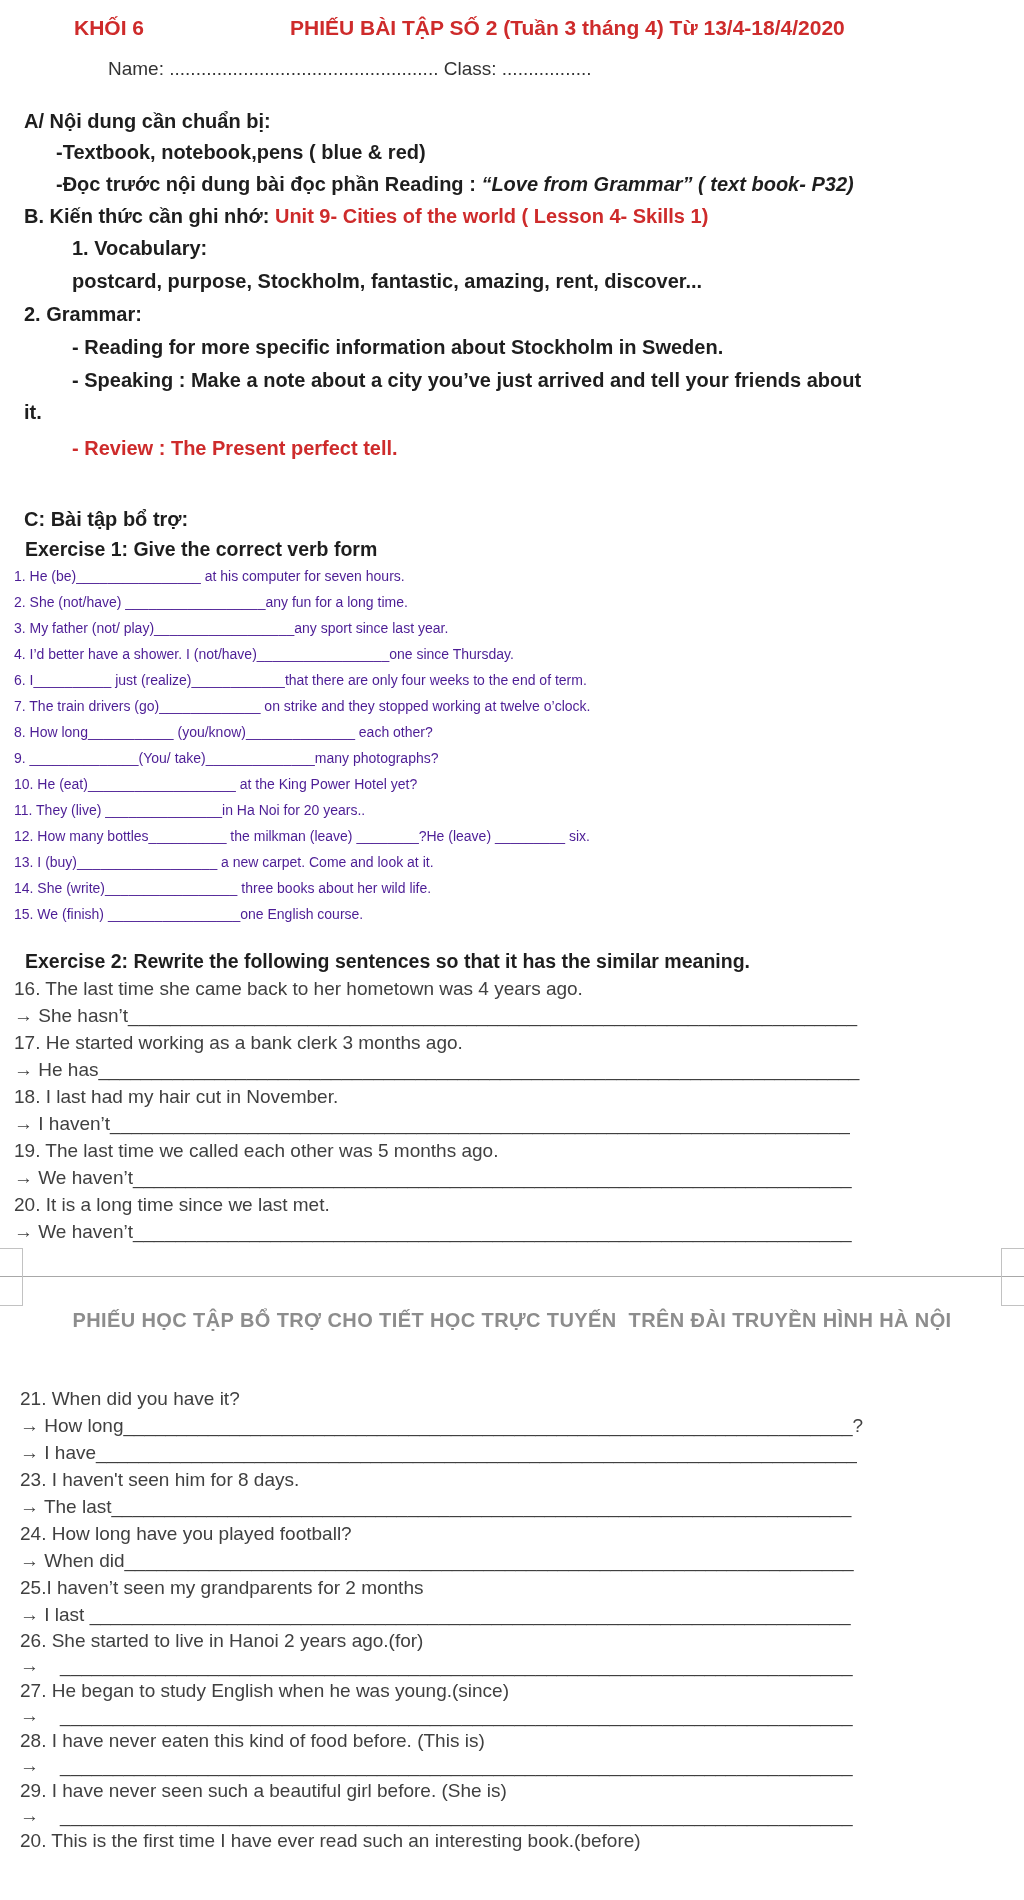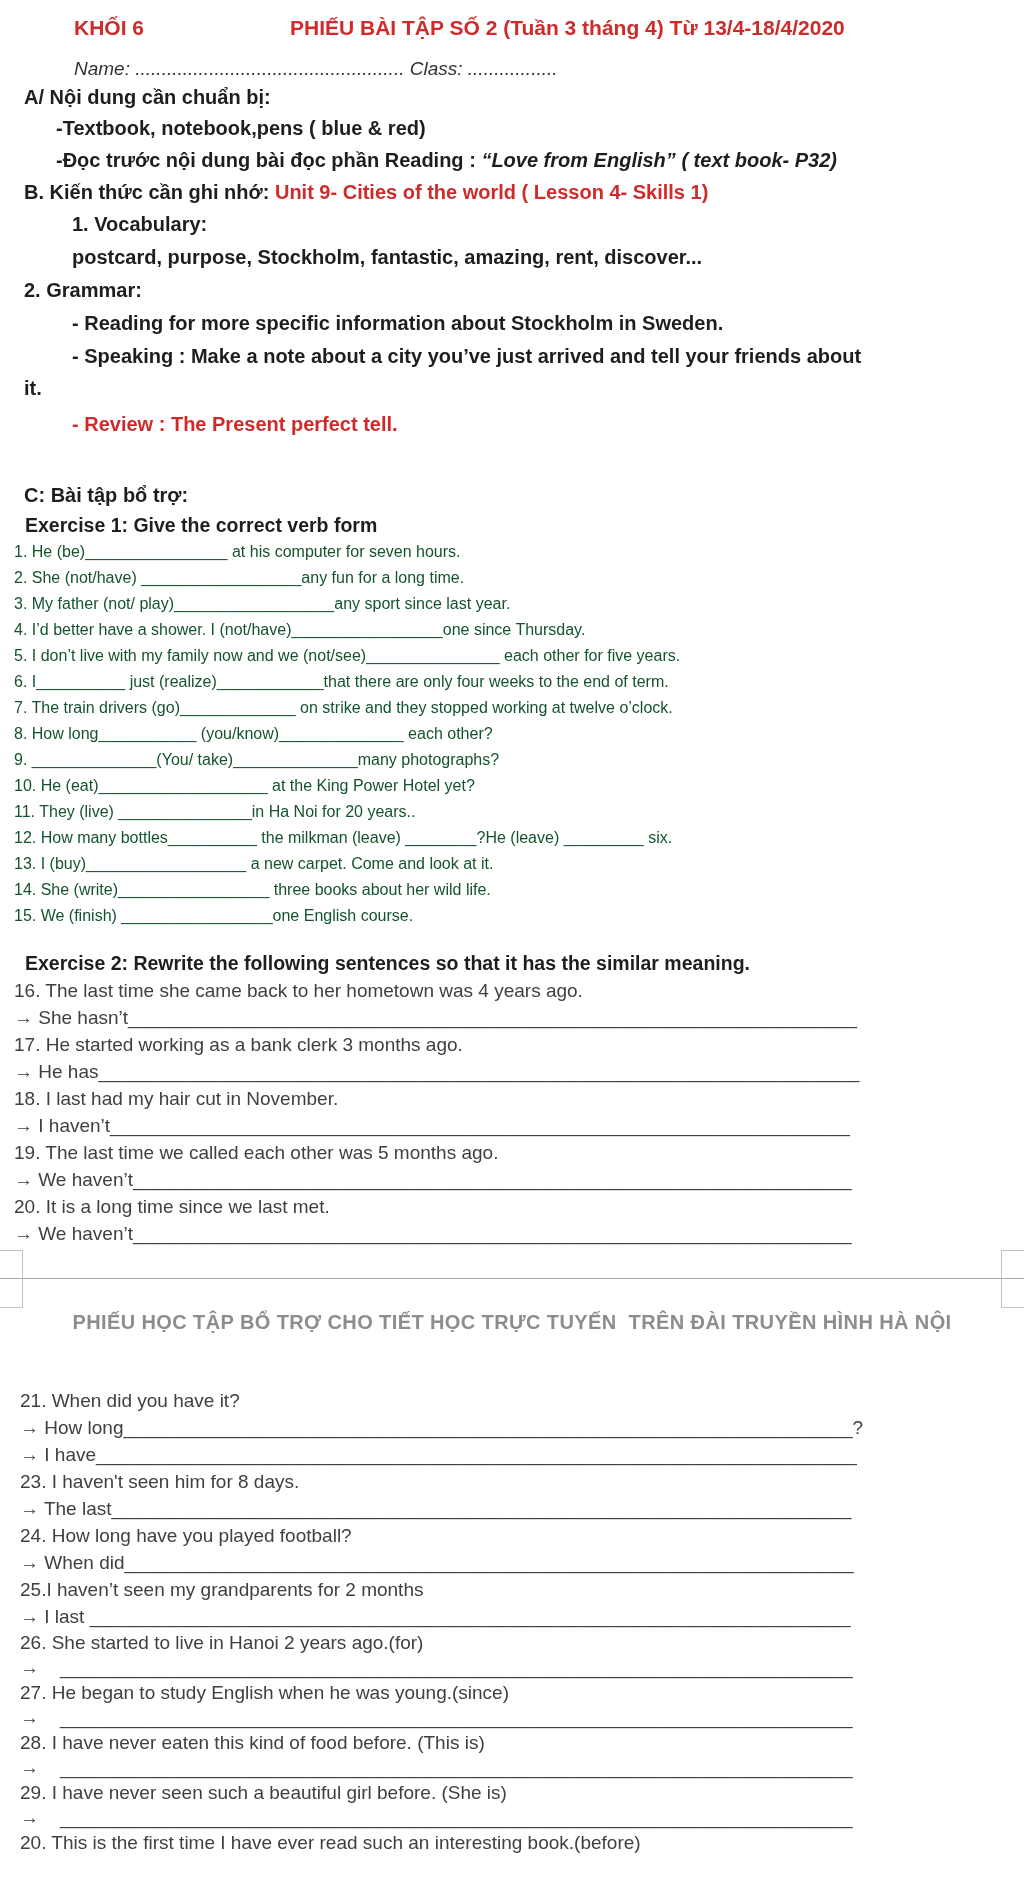--- a/index.html
+++ b/index.html
@@ -8,34 +8,34 @@
     font-family:"Liberation Sans","DejaVu Sans",sans-serif;
     color:#3d3d3d;position:relative;overflow:hidden;box-sizing:border-box;
     padding-top:14px;
   }
   .nowrap{white-space:pre;}
   
   .header{display:flex;align-items:baseline;padding-left:74px;margin-bottom:14px;
     color:#ce2b2b;font-weight:bold;font-size:21px;line-height:28px;text-align:right;}
   .header .title{margin-left:146px;}
   
-  .name-line{padding-left:74px;font-style:italic;font-size:19px;line-height:26px;
-    margin-bottom:0;color:#333;}
+  .name-line{padding-left:108px;font-size:19px;line-height:26px;
+    margin-bottom:24px;color:#333;}
   
   .sec{font-weight:bold;color:#1e1e1e;font-size:20px;}
   .lh30{line-height:30px;} .lh32{line-height:32px;} .lh33{line-height:33px;}
   .ind0{padding-left:24px;} .ind1{padding-left:56px;} .ind2{padding-left:72px;}
   .red{color:#ce2b2b;}
   .italic{font-style:italic;}
   .review{margin-top:6px;}
   .sec-c{margin-top:40px;}
   
   .ex-heading{font-weight:bold;color:#1e1e1e;font-size:19.5px;line-height:28px;padding-left:25px;}
   .ex1-items{padding-left:14px;}
-  .ex1-items .line{font-size:16px;line-height:26px;color:#14532d;white-space:pre;}
+  .ex1-items .line{font-size:14px;line-height:26px;color:#4c1d95;white-space:pre;}
   .ex2{margin-top:20px;}
   .ex2-lines{padding-left:14px;}
   .ex2-lines .line{font-size:19px;line-height:27px;color:#404040;white-space:pre;}
   
   .pagebreak{position:relative;height:62px;}
   .pb-line{position:absolute;left:0;right:0;top:31px;border-top:1.5px solid #a8a8a8;}
   .pb-mark{position:absolute;width:24px;height:56px;top:3px;border:1.5px solid #c2c2c2;background:transparent;}
   .pb-left{left:-3px;}
   .pb-right{right:-3px;}
   
@@ -53,42 +53,41 @@
 
   <div class="header">
     <span>KHỐI 6</span>
     <span class="title">PHIẾU BÀI TẬP SỐ 2 (Tuần 3 tháng 4) Từ 13/4-18/4/2020</span>
   </div>
 
   <div class="name-line nowrap">Name: ................................................... Class: .................</div>
 
   <div class="sec lh30 ind0">A/  Nội dung cần chuẩn bị:</div>
   <div class="sec lh32 ind1">-Textbook, notebook,pens ( blue &amp; red)</div>
-  <div class="sec lh32 ind1"><span>-Đọc trước nội dung bài đọc phần Reading : </span><span class="italic">“Love from English” ( text book- P32)</span></div>
+  <div class="sec lh32 ind1"><span>-Đọc trước nội dung bài đọc phần Reading : </span><span class="italic">“Love from Grammar” ( text book- P32)</span></div>
 
   <div class="sec lh32 ind0"><span>B. Kiến thức cần ghi nhớ: </span><span class="red">Unit 9- Cities of the world ( Lesson 4- Skills 1)</span></div>
 
   <div class="sec lh33 ind2">1. Vocabulary:</div>
   <div class="sec lh33 ind2">postcard, purpose, Stockholm, fantastic, amazing, rent, discover...</div>
 
   <div class="sec lh33 ind0">2. Grammar:</div>
   <div class="sec lh33 ind2">- Reading for more specific information about Stockholm in Sweden.</div>
   <div class="sec lh33 ind2">- Speaking : Make a note about a city you’ve just arrived and tell your friends about</div>
   <div class="sec lh30 ind0">it.</div>
   <div class="sec lh30 ind2 red review">- Review : The Present perfect tell.</div>
 
   <div class="sec lh32 ind0 sec-c">C: Bài tập bổ trợ:</div>
 
   <div class="ex-heading">Exercise 1: Give the correct verb form</div>
   <div class="ex1-items">
     <div class="line">1. He (be)________________ at his computer for seven hours.</div>
     <div class="line">2. She (not/have) __________________any fun for a long time.</div>
     <div class="line">3. My father (not/ play)__________________any sport since last year.</div>
     <div class="line">4. I’d better have a shower. I (not/have)_________________one since Thursday.</div>
-    <div class="line">5. I don’t live with my family now and we (not/see)_______________ each other for five years.</div>
     <div class="line">6. I__________ just (realize)____________that there are only four weeks to the end of term.</div>
     <div class="line">7. The train drivers (go)_____________ on strike and they stopped working at twelve o’clock.</div>
     <div class="line">8. How long___________ (you/know)______________ each other?</div>
     <div class="line">9. ______________(You/ take)______________many photographs?</div>
     <div class="line">10. He (eat)___________________ at the King Power Hotel yet?</div>
     <div class="line">11. They (live) _______________in Ha Noi for 20 years..</div>
     <div class="line">12. How many bottles__________ the milkman (leave) ________?He (leave) _________ six.</div>
     <div class="line">13. I (buy)__________________ a new carpet. Come and look at it.</div>
     <div class="line">14. She (write)_________________ three books about her wild life.</div>
     <div class="line">15. We (finish) _________________one English course.</div>

